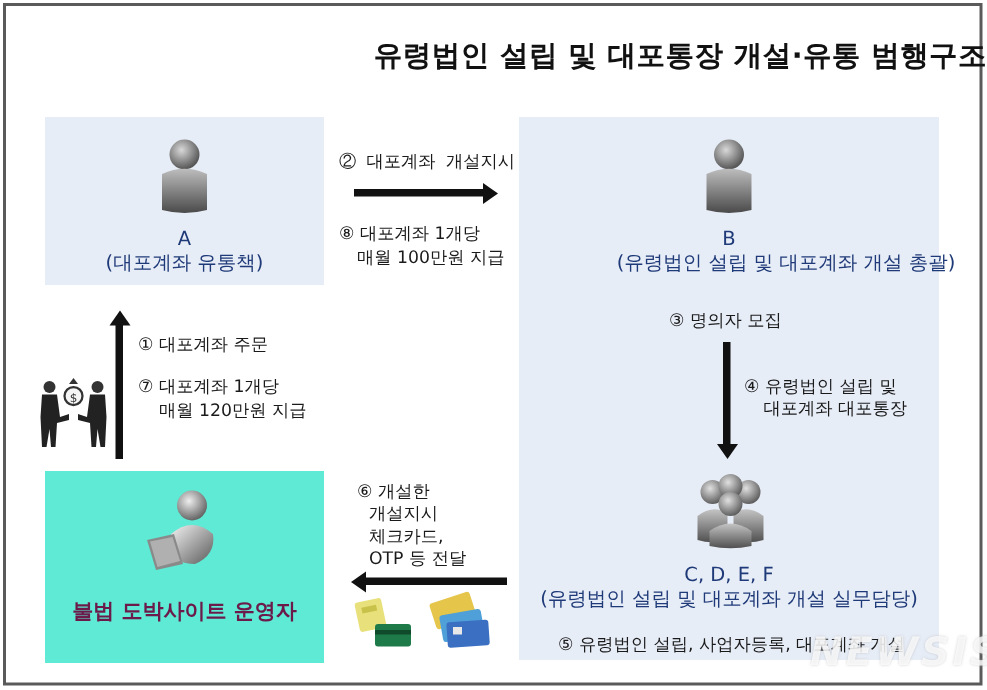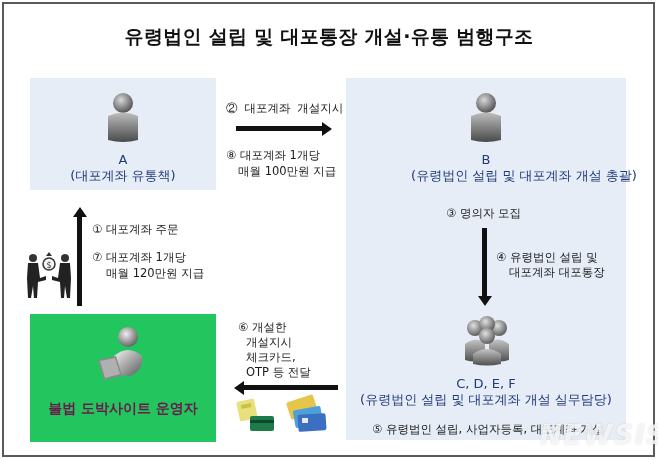--- a/index.html
+++ b/index.html
@@ -1,22 +1,22 @@
 <!DOCTYPE html>
 <html><head>
 <meta charset="utf-8">
 <style>
   * { box-sizing: border-box; margin: 0; padding: 0; }
   body { width: 658px; height: 460px; background: #ffffff; font-family: "DejaVu Sans", "Liberation Sans", sans-serif; position: relative; overflow: hidden; color: #1a1a1a; }
   .frame { position: absolute; left: 2px; top: 2px; width: 653px; height: 455px; border: 2px solid #5a5a5a; background: #fff; }
-  .title { position: absolute; left: 0; top: 24px; width: 658px; text-align: center; font-size: 19px; font-weight: bold; color: #111; letter-spacing: 0.3px; }
+  .title { position: absolute; left: 0; top: 24px; width: 658px; text-align: right; font-size: 19px; font-weight: bold; color: #111; letter-spacing: 0.3px; }
   .box { position: absolute; }
   .box-a { left: 30px; top: 78px; width: 186px; height: 112px; background: #e7edf7; }
   .box-b { left: 346px; top: 78px; width: 280px; height: 362px; background: #e7edf7; }
-  .box-g { left: 30px; top: 314px; width: 186px; height: 128px; background: #22c55e; }
+  .box-g { left: 30px; top: 314px; width: 186px; height: 128px; background: #5eead4; }
   .lbl { position: absolute; text-align: center; font-size: 13px; color: #1f3a78; line-height: 16px; }
   .lbl-g { color: #6b1a4a; font-weight: bold; font-size: 14px; }
   .note { position: absolute; font-size: 11.5px; color: #1a1a1a; line-height: 15px; white-space: nowrap; }
   .arrow-h { position: absolute; height: 5px; background: #111; }
   .arrow-v { position: absolute; width: 5px; background: #111; }
   .head-r { position: absolute; width: 0; height: 0; border-top: 7px solid transparent; border-bottom: 7px solid transparent; border-left: 10px solid #111; }
   .head-l { position: absolute; width: 0; height: 0; border-top: 7px solid transparent; border-bottom: 7px solid transparent; border-right: 10px solid #111; }
   .head-u { position: absolute; width: 0; height: 0; border-left: 7px solid transparent; border-right: 7px solid transparent; border-bottom: 10px solid #111; }
   .head-d { position: absolute; width: 0; height: 0; border-left: 7px solid transparent; border-right: 7px solid transparent; border-top: 10px solid #111; }
   .icon { position: absolute; }

